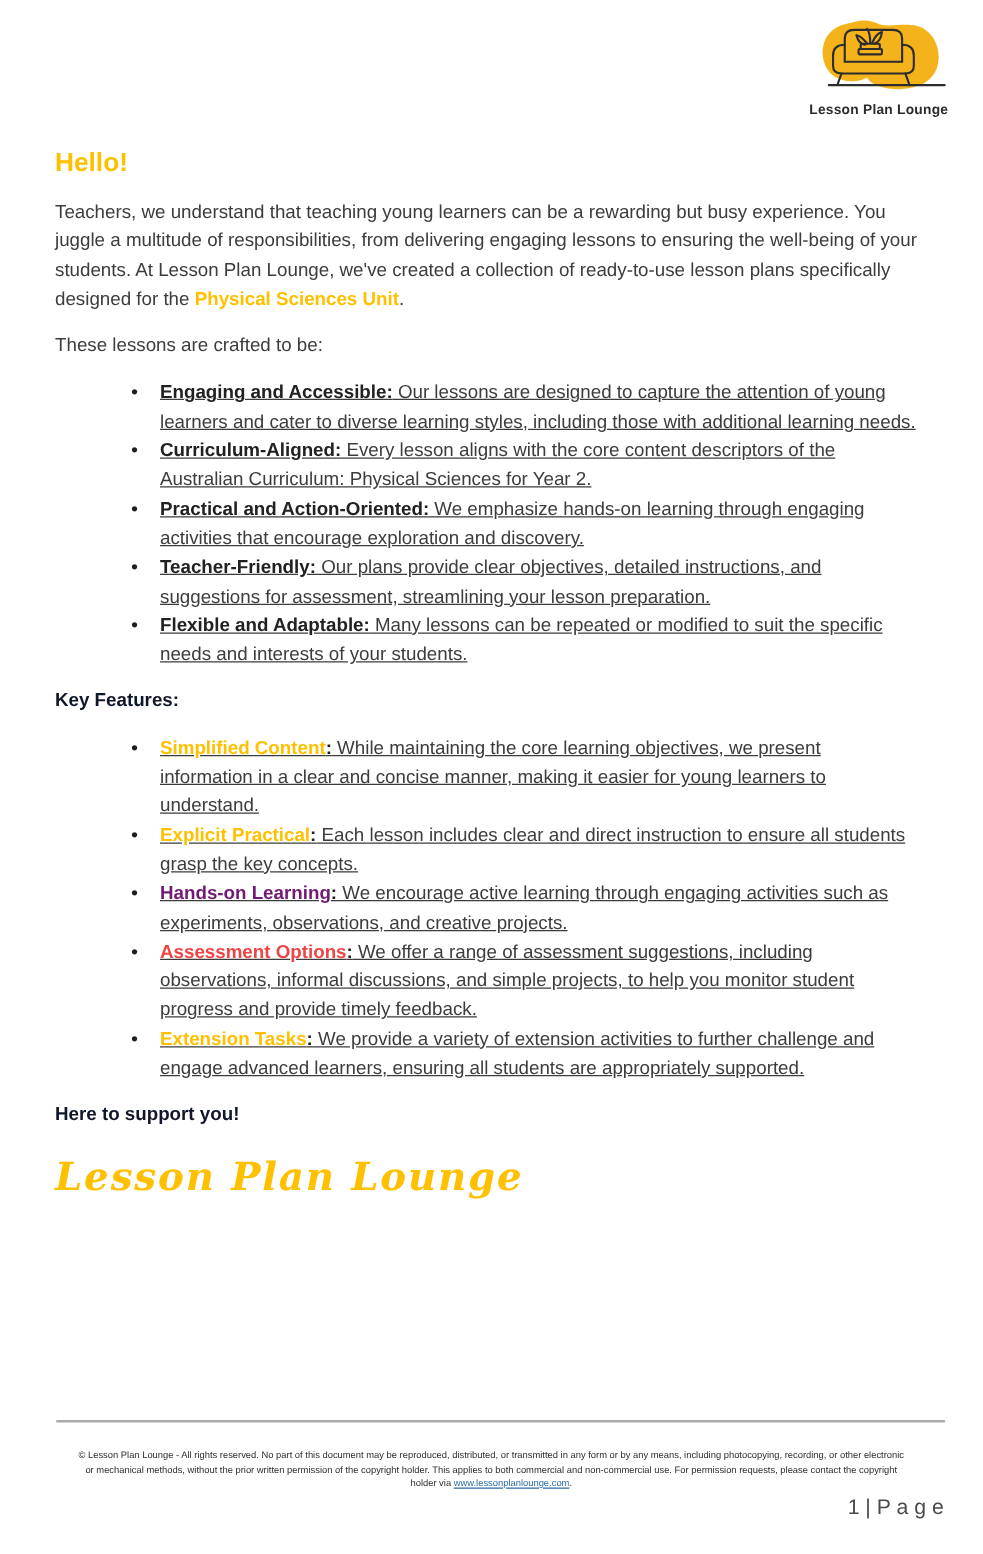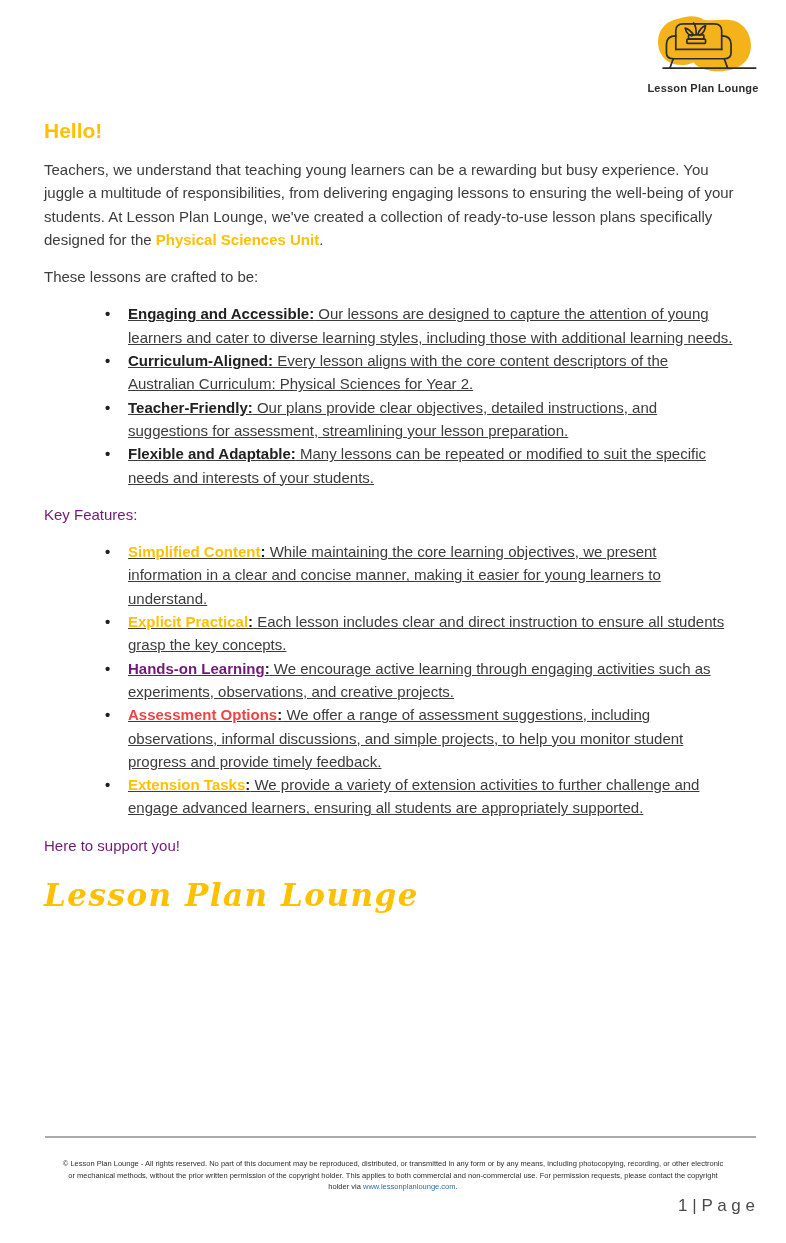--- a/index.html
+++ b/index.html
@@ -62,21 +62,21 @@
   .content li::before {
     content: "\2022";
     position: absolute;
     left: 6px;
     top: 0;
     font-size: 15px;
     font-weight: bold;
     color: #1f1f1f;
   }
   .lead { font-weight: bold; color: #212121; }
-  .bold { font-weight: normal; color: #701a75; }
+  .bold { font-weight: bold; color: #0f172a; }
   .accent { font-weight: bold; }
   .signature {
     margin-top: 20px;
     font-family: "DejaVu Serif", serif;
     font-style: italic;
     font-weight: 600;
     font-size: 31px;
     letter-spacing: 1.5px;
     white-space: nowrap;
   }
@@ -93,20 +93,21 @@
     top: 1158px;
     left: 62px;
     right: 62px;
     text-align: center;
     font-size: 7.5px;
     line-height: 11.5px;
     color: #2e2e2e;
   }
   .footer a {
     color: #2e6da4;
+    text-decoration: underline;
     cursor: pointer;
   }
   .page-number {
     position: absolute;
     top: 1196px;
     right: 31px;
     font-size: 17px;
     color: #4a4a4a;
   }
 </style>
@@ -146,20 +147,21 @@
 
     <h1 class="greeting" style="color:#FFC000">Hello!</h1>
 
     <p><span>Teachers, we understand that teaching young learners can be a rewarding but busy experience. You juggle a multitude of responsibilities, from delivering engaging lessons to ensuring the well-being of your students. At Lesson Plan Lounge, we've created a collection of ready-to-use lesson plans specifically designed for the </span><span class="accent" style="color:#FFC000">Physical Sciences Unit</span><span>.</span></p>
 
     <p>These lessons are crafted to be:</p>
 
     <ul>
       <li><span class="lead">Engaging and Accessible:</span><span> Our lessons are designed to capture the attention of young learners and cater to diverse learning styles, including those with additional learning needs.</span></li>
       <li><span class="lead">Curriculum-Aligned:</span><span> Every lesson aligns with the core content descriptors of the Australian Curriculum: Physical Sciences for Year 2.</span></li>
+      <li><span class="lead">Practical and Action-Oriented:</span><span> We emphasize hands-on learning through engaging activities that encourage exploration and discovery.</span></li>
       <li><span class="lead">Teacher-Friendly:</span><span> Our plans provide clear objectives, detailed instructions, and suggestions for assessment, streamlining your lesson preparation.</span></li>
       <li><span class="lead">Flexible and Adaptable:</span><span> Many lessons can be repeated or modified to suit the specific needs and interests of your students.</span></li>
     </ul>
 
     <p class="bold">Key Features:</p>
 
     <ul>
       <li><span class="accent" style="color:#FFC000">Simplified Content</span><span class="lead">:</span><span> While maintaining the core learning objectives, we present information in a clear and concise manner, making it easier for young learners to understand.</span></li>
       <li><span class="accent" style="color:#FFC000">Explicit Practical</span><span class="lead">:</span><span> Each lesson includes clear and direct instruction to ensure all students grasp the key concepts.</span></li>
       <li><span class="accent" style="color:#701a75">Hands-on Learning</span><span class="lead">:</span><span> We encourage active learning through engaging activities such as experiments, observations, and creative projects.</span></li>

